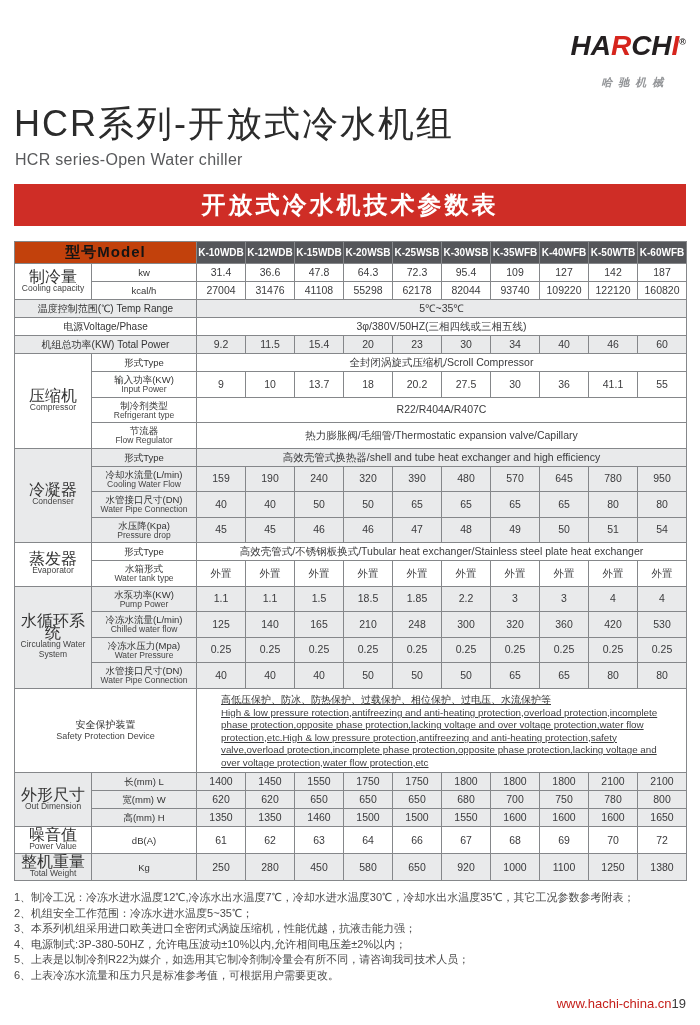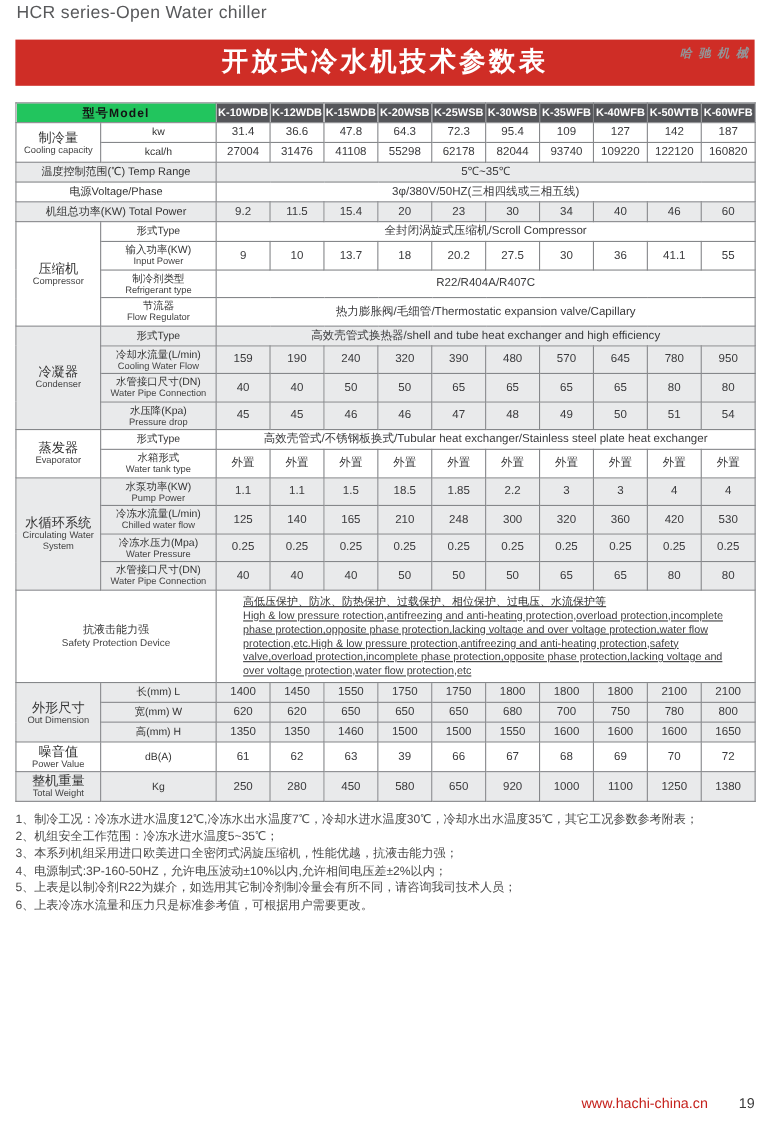--- a/index.html
+++ b/index.html
@@ -20,56 +20,58 @@
 
   
   .banner { margin:15px 14px 15px 14px; height:42px; background:#cf2d26; color:#fff;
             font-size:24px; font-weight:700; letter-spacing:3px; text-align:center; line-height:42px; }
 
   
   table.spec { margin:0 14px; width:672px; border-collapse:collapse; table-layout:fixed; }
   table.spec th, table.spec td { border:1px solid #85878a; overflow:hidden; }
   thead th { background:#55565a; color:#fff; font-size:10px; font-weight:700; height:17px; padding:1px 0; text-align:center; }
   thead th + th { border-left:1px solid #fff; }
-  thead th.model-label { background:#22c55e; color:#141414; font-size:11px; letter-spacing:1px; }
+  thead th.model-label { background:#c2410c; color:#141414; font-size:15px; letter-spacing:1px; }
   tbody tr.gray td { background:#e9eaeb; }
   tbody tr.white td { background:#ffffff; }
   tbody td { text-align:center; color:#3a3a3c; padding:2px 1px; }
-  td.group .zh { font-size:12px; line-height:12px; color:#333; }
+  td.group .zh { font-size:16px; line-height:12px; color:#333; }
   td.group .en { font-size:8.5px; line-height:10px; color:#444; }
   td.label .zh { font-size:9.5px; line-height:11px; color:#333; }
   td.label .en { font-size:8.5px; line-height:9.5px; color:#444; }
   td.label2 { font-size:10px; color:#333; }
   td.label2 .zh1 { font-size:10px; line-height:12px; }
   td.label2 .en { font-size:9px; line-height:11px; color:#444; }
   td.data { font-size:10.5px; line-height:13px; }
   td.spanv { font-size:10.5px; line-height:13px; }
   td.block { text-align:left; padding:3px 24px;text-decoration:underline; }
   td.block .bzh { font-size:10px; line-height:15px; color:#333; }
   td.block .ben { font-size:9.8px; line-height:12.5px; color:#3f3f41; }
 
   
   .notes { margin:9px 14px 0 14px; color:#4a4a4a; }
   .notes-heading { font-size:11px; line-height:16px; }
   .note { font-size:11px; line-height:15.5px; }
 
   
   .footer { position:absolute; bottom:13px; right:14px; }
-  .footer .url { color:#c5211c; font-size:13px; margin-right:28px; }
+  .footer .url { color:#c5211c; font-size:13px; }
   .footer .pageno { color:#3a3a3a; font-size:13px; }
 </style>
 </head>
 <body>
 
 <div class="page">
 
   <div class="logo">
+    <div class="logo-word"><span class="lb">HA</span><span class="lr">R</span><span class="lb">CH</span><span class="lr">I</span><span class="reg">®</span></div>
     <div class="logo-cn">哈驰机械</div>
   </div>
 
+  <h1 class="title">HCR系列-开放式冷水机组</h1>
   <div class="subtitle">HCR series-Open Water chiller</div>
 
   <div class="banner">开放式冷水机技术参数表</div>
 
   <table class="spec">
     <colgroup>
       <col style="width:77px">
         <col style="width:105px">
       <col style="width:49px">
         <col style="width:49px">
@@ -346,21 +348,21 @@
           <td class="data">50</td>
           <td class="data">50</td>
           <td class="data">50</td>
           <td class="data">65</td>
           <td class="data">65</td>
           <td class="data">80</td>
           <td class="data">80</td>
         </tr>
         <tr class="white">
           <td colspan="2" class="label2">
-            <div class="zh1">抗液击能力强</div>
+            <div class="zh1">安全保护装置</div>
             <div class="en">Safety Protection Device</div>
           </td>
           <td colspan="10" class="block">
             <div class="bzh">高低压保护、防冰、防热保护、过载保护、相位保护、过电压、水流保护等</div>
             <div class="ben">High &amp; low pressure rotection,antifreezing and anti-heating protection,overload protection,incomplete phase protection,opposite phase protection,lacking voltage and over voltage protection,water flow protection,etc.High &amp; low pressure protection,antifreezing and anti-heating protection,safety valve,overload protection,incomplete phase protection,opposite phase protection,lacking voltage and over voltage protection,water flow protection,etc</div>
           </td>
         </tr>
         <tr class="gray">
           <td rowspan="3" class="group">
             <div class="zh">外形尺寸</div>
@@ -414,21 +416,21 @@
           <td rowspan="1" class="group">
             <div class="zh">噪音值</div>
             <div class="en">Power Value</div>
           </td>
           <td class="label">
             <div class="zh">dB(A)</div>
           </td>
           <td class="data">61</td>
           <td class="data">62</td>
           <td class="data">63</td>
-          <td class="data">39</td>
+          <td class="data">64</td>
           <td class="data">66</td>
           <td class="data">67</td>
           <td class="data">68</td>
           <td class="data">69</td>
           <td class="data">70</td>
           <td class="data">72</td>
         </tr>
         <tr class="gray">
           <td rowspan="1" class="group">
             <div class="zh">整机重量</div>
@@ -449,21 +451,21 @@
           <td class="data">1380</td>
         </tr>
       </tbody>
   </table>
 
   <div class="notes">
     <div id="notes-list">
         <div class="note">1、制冷工况：冷冻水进水温度12℃,冷冻水出水温度7℃，冷却水进水温度30℃，冷却水出水温度35℃，其它工况参数参考附表；</div>
         <div class="note">2、机组安全工作范围：冷冻水进水温度5~35℃；</div>
         <div class="note">3、本系列机组采用进口欧美进口全密闭式涡旋压缩机，性能优越，抗液击能力强；</div>
-        <div class="note">4、电源制式:3P-160-50HZ，允许电压波动±10%以内,允许相间电压差±2%以内；</div>
+        <div class="note">4、电源制式:3P-380-50HZ，允许电压波动±10%以内,允许相间电压差±2%以内；</div>
         <div class="note">5、上表是以制冷剂R22为媒介，如选用其它制冷剂制冷量会有所不同，请咨询我司技术人员；</div>
         <div class="note">6、上表冷冻水流量和压力只是标准参考值，可根据用户需要更改。</div>
       </div>
   </div>
 
   <div class="footer">
     <span class="url">www.hachi-china.cn</span><span class="pageno">19</span>
   </div>
 
 </div>

